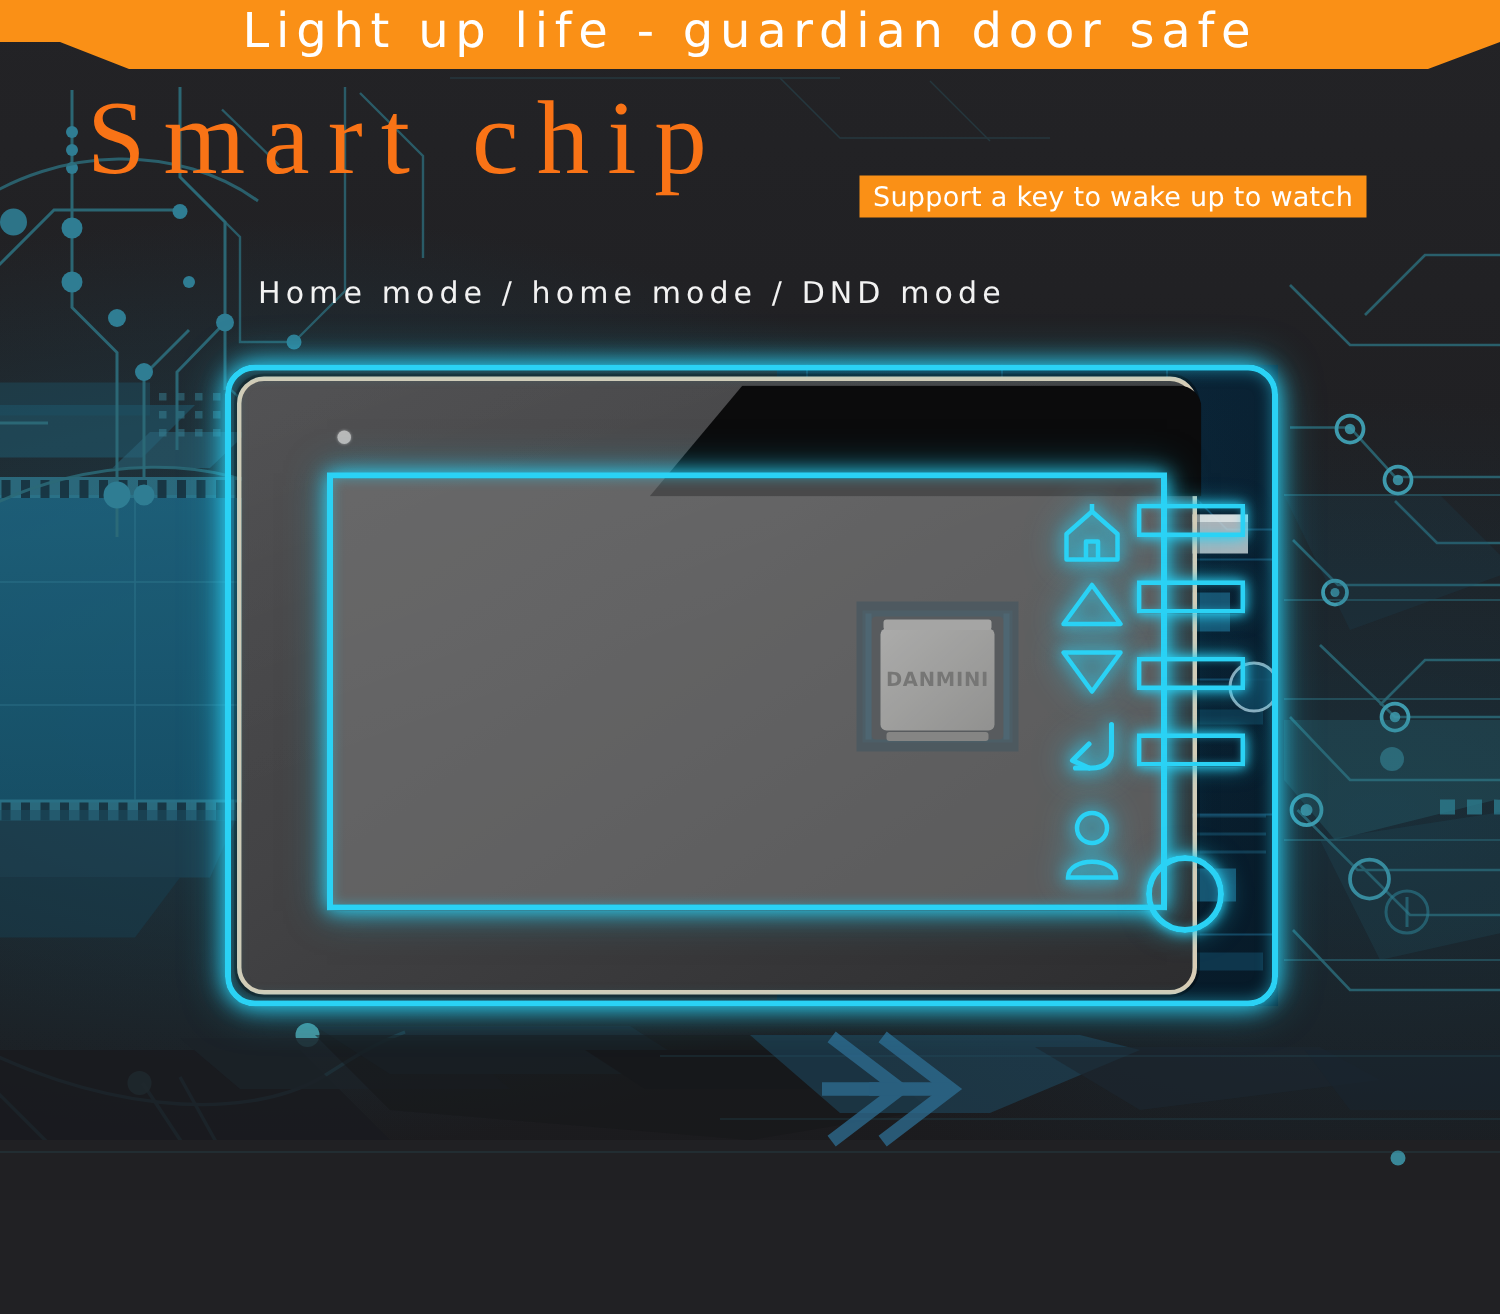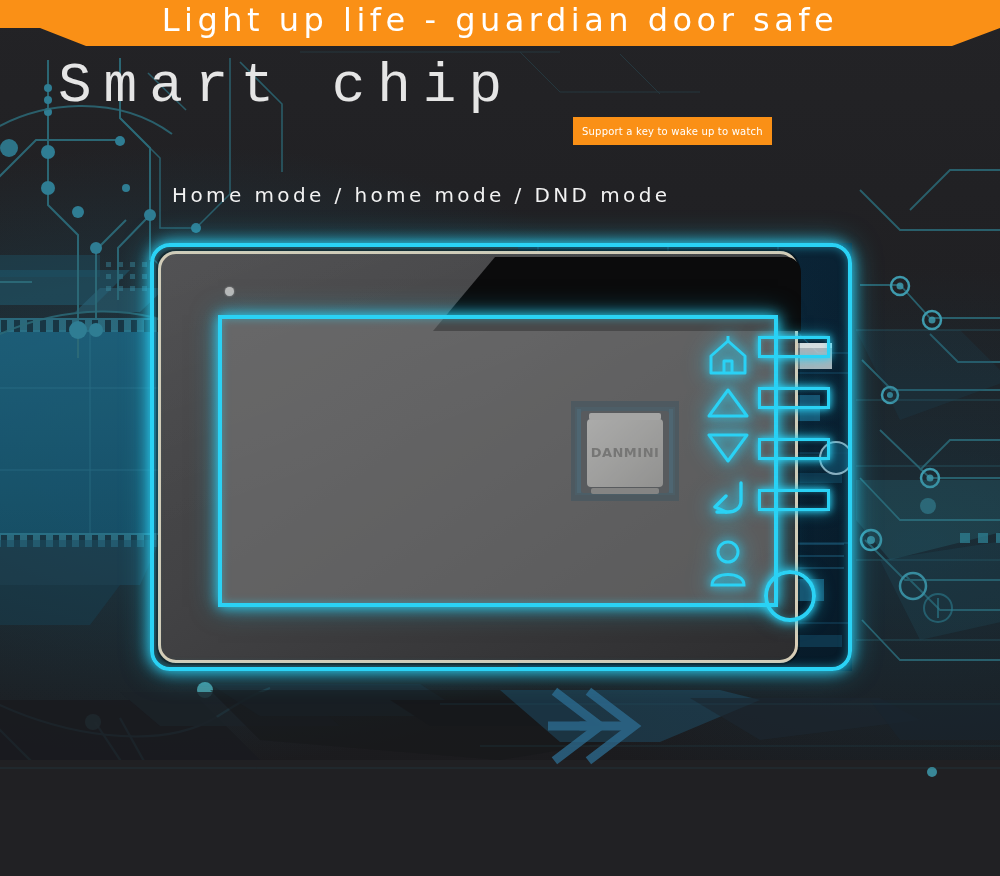--- a/index.html
+++ b/index.html
@@ -30,27 +30,27 @@
   }
   .banner-text{
     color:#FFFFFF; font-size:32px; letter-spacing:4.5px;
     font-family:"DejaVu Sans", sans-serif; font-weight:400;
     transform:translateY(-3px); white-space:nowrap;text-align:center;
   }
 
   
   .headline{
     position:absolute; left:58px; top:58px; z-index:6;
-    color:#e5e5e5; font-size:56px; letter-spacing:12px; line-height:1;
-    font-family:Liberation Mono, monospace; font-weight:400; white-space:nowrap;
+    color:#f97316; font-size:70px; letter-spacing:12px; line-height:1;
+    font-family:Liberation Serif, serif; font-weight:400; white-space:nowrap;
   }
   .badge{
     position:absolute; left:573px; top:117px; height:28px; z-index:7;
     background:#FA9016; color:#fff; display:flex; align-items:center;
-    padding:0 9px; font-size:10px; letter-spacing:.2px; white-space:nowrap;
+    padding:0 9px; font-size:18px; letter-spacing:.2px; white-space:nowrap;
     font-family:"DejaVu Sans", sans-serif;
   }
   .subhead{
     position:absolute; left:172px; top:183px; z-index:6;
     color:#F2F2F2; font-size:20px; letter-spacing:3.4px; white-space:nowrap;
     font-family:"DejaVu Sans", sans-serif;
   }
 
   
   .device-wrap{ position:absolute; left:150px; top:243px; width:702px; height:428px; z-index:4;font-weight:bold;}

